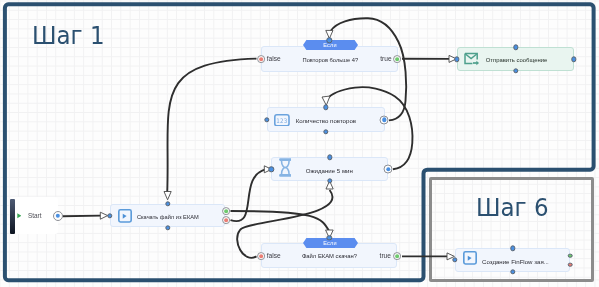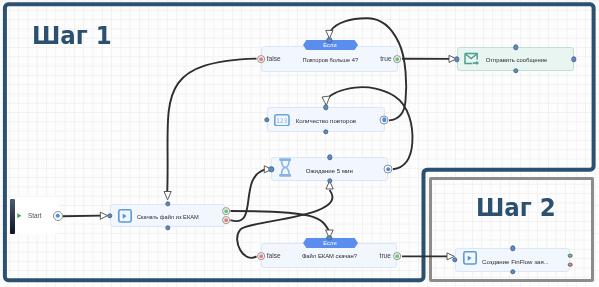--- a/index.html
+++ b/index.html
@@ -20,21 +20,21 @@
   
   #step1-frame{position:absolute;left:0;top:0;}
   #step2-frame{position:absolute;left:429.1px;top:176.9px;width:164.7px;height:105.6px;
                border:3.9px solid #8c8c8c;border-radius:2px;box-sizing:border-box;
                background:#fdfdfd;
                background-image:
                  linear-gradient(to right,#f1f1f2 1px,transparent 1px),
                  linear-gradient(to bottom,#f1f1f2 1px,transparent 1px);
                background-size:9.3px 9.3px;
                background-position:-6.5px -5.5px;}
-  .step-title{position:absolute;color:#2b5070;font-weight:700;
+  .step-title{position:absolute;color:#2b5070;font-weight:400;
               font-family:"DejaVu Sans Condensed","DejaVu Sans",sans-serif;white-space:nowrap;}
   #step1-title{left:32px;top:21px;font-size:25.5px;line-height:28px;}
   #step2-title{left:476px;top:193px;font-size:25.5px;line-height:28px;}
 
   
   .node{position:absolute;box-sizing:border-box;border-radius:3px;
         display:flex;align-items:center;}
   .node .ic{flex:0 0 auto;display:flex;align-items:center;justify-content:center;}
   .node .label{font-size:5.7px;color:#2b2b33;white-space:nowrap;
                font-family:"Liberation Sans",sans-serif;}
@@ -73,21 +73,21 @@
 
 <div id="canvas">
 
   <svg class="layer" id="step1-frame" width="599" height="287" viewBox="0 0 599 287">
     <path d="M 8.3,4.3 L 590.2,4.3 A 3.7,3.7 0 0 1 593.6,7.9 L 593.6,166.2 A 3.5,3.5 0 0 1 590.2,169.7 L 427.2,169.7
              A 3.7,3.7 0 0 0 423.5,173.4 L 423.5,276.7 A 3.7,3.7 0 0 1 420,280.3 L 8.3,280.3
              A 3.7,3.7 0 0 1 4.9,276.7 L 4.9,7.9 A 3.7,3.7 0 0 1 8.3,4.3 Z" fill="none" stroke="#2b5070" stroke-width="4" stroke-linejoin="round"></path>
   </svg>
   <div id="step2-frame"></div>
   <div class="step-title" id="step1-title">Шаг 1</div>
-  <div class="step-title" id="step2-title">Шаг 2</div>
+  <div class="step-title" id="step2-title">Шаг 6</div>
 
   <svg class="layer" id="edges" width="599" height="287" viewBox="0 0 599 287">
     <g fill="none" stroke="#2e2e2e" stroke-width="1.9" stroke-linecap="butt">
       <path d="M62.5,216.3 L101,215.6"></path>
       <path d="M256.5,58.6 C149.4,62.1 170.6,101.8 167.2,193"></path>
       <path d="M389,120.4 C399.5,119.5 404.5,113 405.5,101 C407,86 406.5,58 398.5,42 C391,26.5 380,18.6 368,18.3 C351,17.9 336,22.5 330.6,31"></path>
       <path d="M393,169.2 C404,168 411,160 412.3,143 C413.5,126 409,106 395,96.5 C384,89 368,85.8 355,87.6 C342,89.4 331,93.5 326.9,99.5"></path>
       <path d="M402,58.8 L450,58.9"></path>
       <path d="M230.5,220.1 C259.6,229.2 237.2,176.7 265.5,169.3"></path>
       <path d="M230.5,211.0 C317.8,211.0 321.2,217.2 329.4,231.5"></path>

